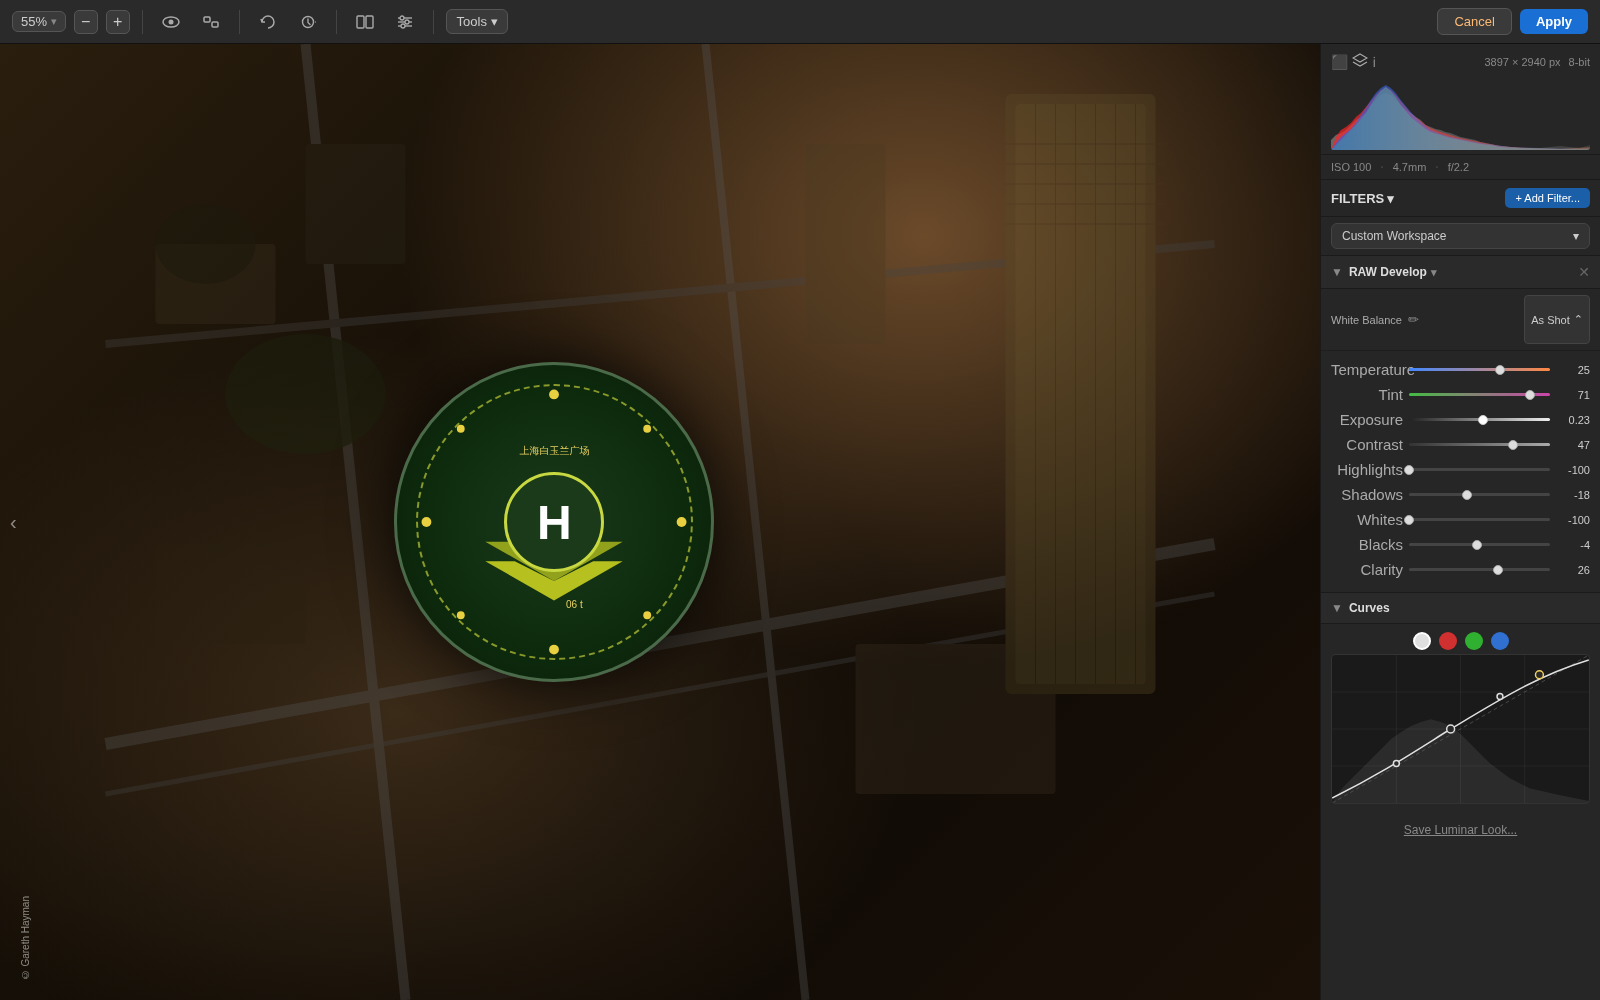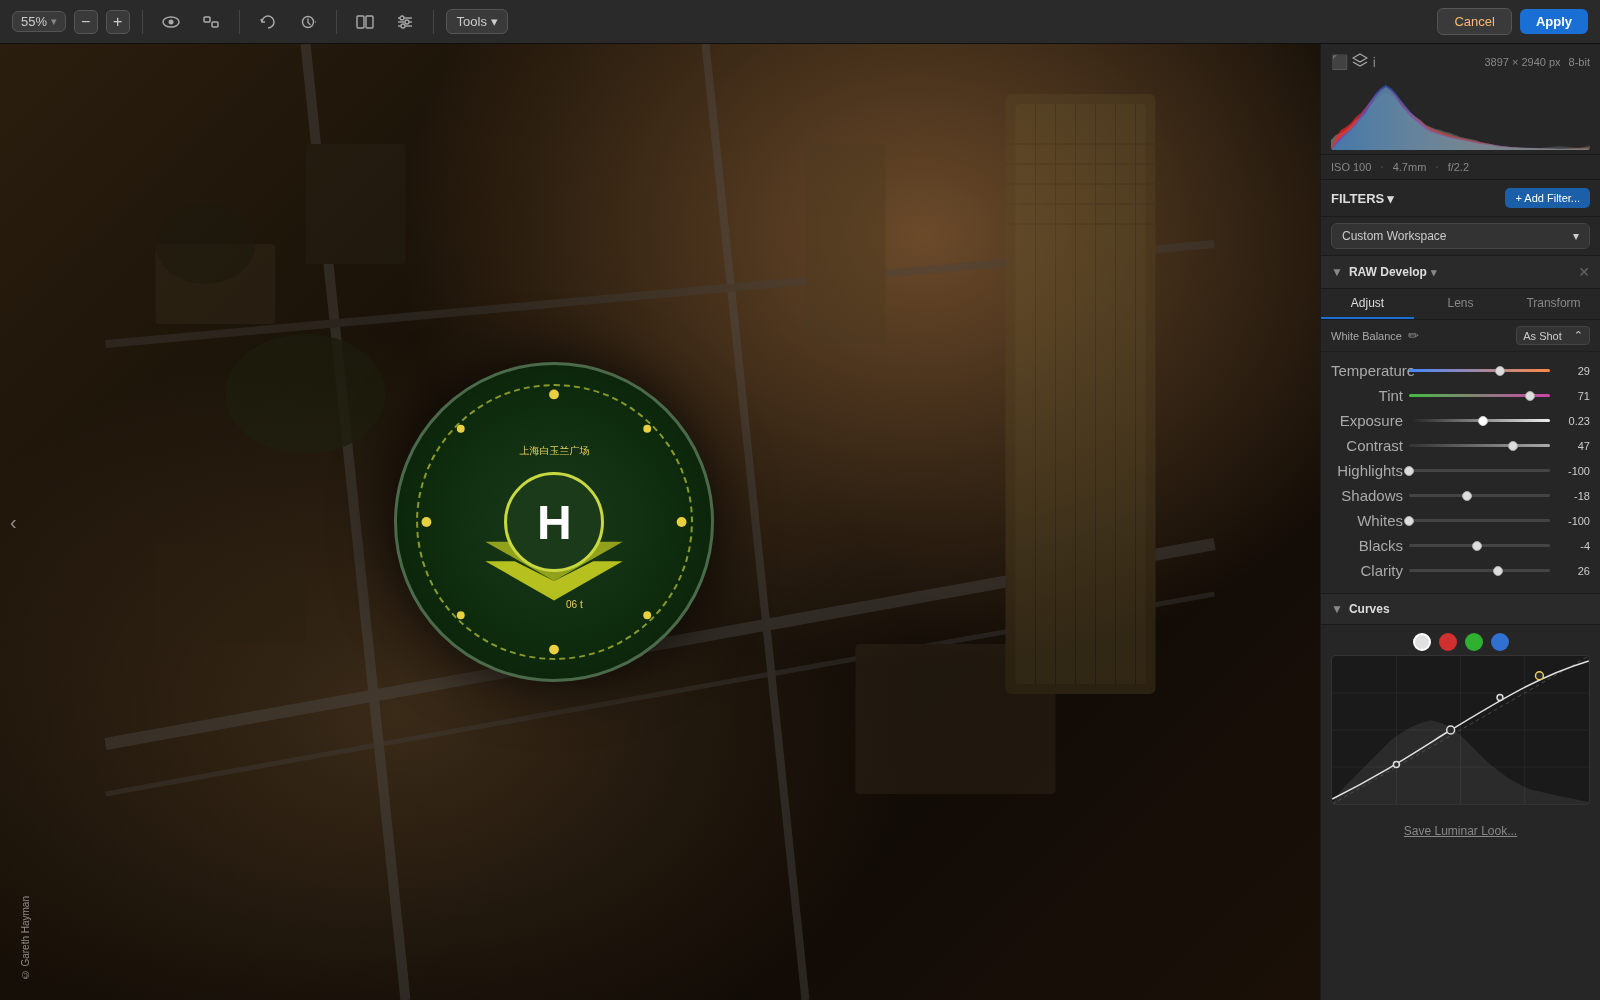--- a/index.html
+++ b/index.html
@@ -460,25 +460,25 @@
       font-size: 13px;
       cursor: pointer;
     }
     .wb-select {
       margin-left: auto;
       background: #333;
       border: 1px solid #444;
       border-radius: 4px;
       color: #ccc;
       font-size: 11px;
-      padding: 2px 6px;
-      cursor: pointer;
-      display: flex;
-      align-items: center;
-      gap: 12px;
+      padding: 17px 6px;
+      cursor: pointer;
+      display: flex;
+      align-items: center;
+      gap: 4px;
     }
 
     
     .curves-section {
       border-top: 1px solid #1a1a1a;
     }
     .curves-header {
       display: flex;
       align-items: center;
       padding: 8px 10px;
@@ -738,45 +738,40 @@
 
       <div class="section-header">
         <span class="section-collapse">▼</span>
         <span class="section-title">
           <span>RAW Develop</span>
           <span style="color:#888;font-size:11px;">▾</span>
         </span>
         <button class="section-close">✕</button>
       </div>
 
-      <div class="tabs-row">
-        <button class="tab-btn active">Adjust</button>
-        <button class="tab-btn">Lens</button>
-        <button class="tab-btn">Transform</button>
-      </div>
 
       <div class="wb-row">
         <span class="wb-label">White Balance</span>
         <span class="wb-eyedropper">✏</span>
         <div class="wb-select">
           <span>As Shot</span>
           <span>⌃</span>
         </div>
       </div>
 
       <div class="sliders-section">
 
         <div class="slider-row">
           <span class="slider-label">Temperature</span>
           <div class="slider-track-container">
             <div class="slider-track" style="background: linear-gradient(to right, #4488ff, #ff8844);">
               <div class="slider-thumb" style="left:64.5%;"></div>
             </div>
           </div>
-          <span class="slider-value">29</span>
+          <span class="slider-value">25</span>
         </div>
 
         <div class="slider-row">
           <span class="slider-label">Tint</span>
           <div class="slider-track-container">
             <div class="slider-track" style="background: linear-gradient(to right, #44bb44, #cc44aa);">
               <div class="slider-thumb" style="left:85.5%;"></div>
             </div>
           </div>
           <span class="slider-value">71</span>

